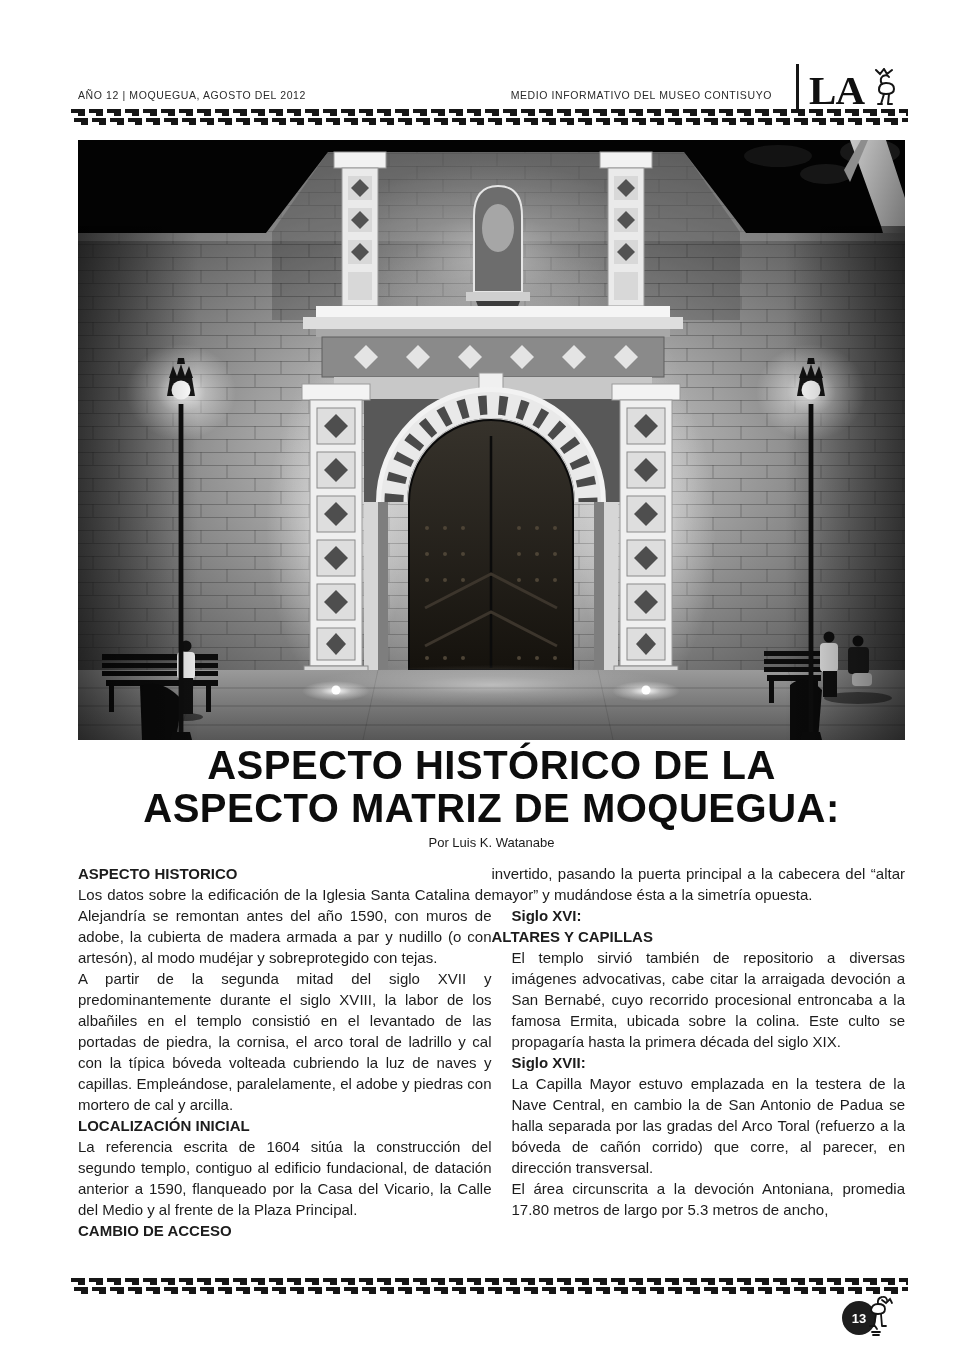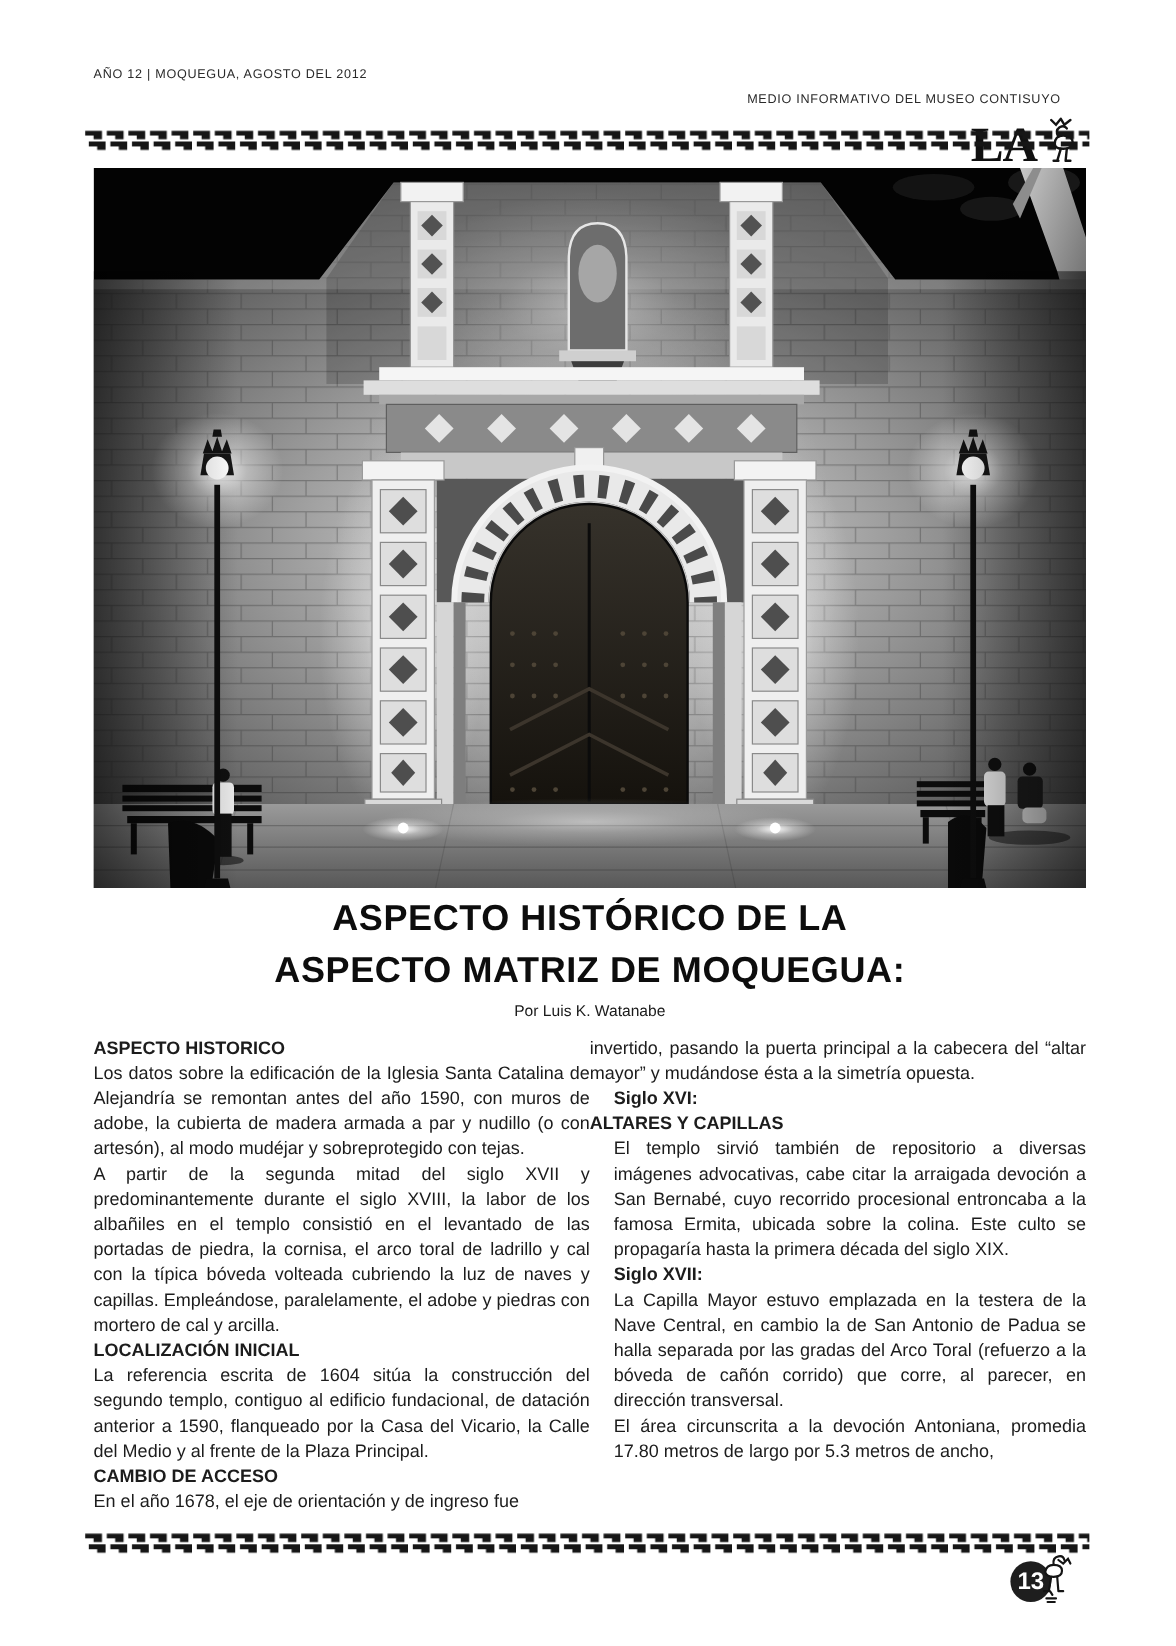--- a/index.html
+++ b/index.html
@@ -1,48 +1,48 @@
 <!DOCTYPE html>
 <html><head>
 <meta charset="utf-8">
 <style>
   * { margin:0; padding:0; box-sizing:border-box; }
   html,body { width:980px; height:1372px; background:#f2f2f0; }
   .sheet { position:relative; width:980px; height:1372px; background:#ffffff; overflow:hidden;
            font-family:"Liberation Sans", sans-serif; color:#111; }
   
   .hdr { position:absolute; top:56px; left:78px; width:830px; height:54px;
-         display:flex; align-items:flex-end;flex-direction:column; }
+         display:flex; align-items:flex-end; }
   .meta { font-size:10.5px; letter-spacing:0.6px; color:#2a2a2a; padding-bottom:9px; white-space:nowrap; }
   .meta-left { margin-right:auto; }
   .meta-center { margin-right:24px; }
   .mast-bar { width:3px; height:46px; background:#151515; margin-right:10px; }
   .masthead { display:flex; align-items:flex-end; font-family:"Liberation Serif", serif;
               font-weight:bold; font-size:41px; line-height:40px; letter-spacing:-1px; color:#101010; }
   .masthead .bird { margin:0 4px 2px 6px; }
   
   .band { position:absolute; left:70px; width:838px; height:19px; }
   .band-top { top:108px; }
   .band-bottom { top:1277px; }
   
   .photo { position:absolute; top:140px; left:78px; width:827px; height:600px; display:block; }
   
   .content { position:absolute; top:744px; left:78px; width:827px; }
-  .title { text-align:center; font-size:30px; line-height:43px; font-weight:bold;
+  .title { text-align:center; font-size:40px; line-height:43px; font-weight:bold;
            letter-spacing:0.5px; color:#0d0d0d; }
   .byline { text-align:center; font-size:13px; color:#1a1a1a; margin-top:5px; margin-bottom:13px; }
   .cols { display:flex; }
   .col { flex:1 1 0; font-size:15px; line-height:21px; text-align:justify; color:#1c1c1c; }
   .col .h { font-weight:bold; text-align:left; }
   .col .ind { padding-left:20px; }
   .col .p { }
   
   .badge { position:absolute; top:1294px; left:842px; width:64px; height:48px; }
   .badge .circle { position:absolute; left:0; top:7px; width:34px; height:34px; border-radius:50%;
-                   background:#1e1e1e; color:#fff; font-size:20px; font-weight:bold;
+                   background:#1e1e1e; color:#fff; font-size:13px; font-weight:bold;
                    display:flex; align-items:center; justify-content:center; }
   .badge .bird2 { position:absolute; left:26px; top:0; }
 </style>
 </head>
 <body>
 
 <div class="sheet">
 
   <div class="hdr">
     <span class="meta meta-left">AÑO 12 | MOQUEGUA, AGOSTO DEL 2012</span>
@@ -295,21 +295,20 @@
     </h1>
     <div class="byline">Por Luis K. Watanabe</div>
     <div class="cols">
       <div class="col">
         <div class="h">ASPECTO HISTORICO</div>
         <div class="p">Los datos sobre la edificación de la Iglesia Santa Catalina de Alejandría se remontan antes del año 1590, con muros de adobe, la cubierta de madera armada a par y nudillo (o con artesón), al modo mudéjar y sobreprotegido con tejas.</div>
         <div class="p">A partir de la segunda mitad del siglo XVII y predominantemente durante el siglo XVIII, la labor de los albañiles en el templo consistió en el levantado de las portadas de piedra, la cornisa, el arco toral de ladrillo y cal con la típica bóveda volteada cubriendo la luz de naves y capillas. Empleándose, paralelamente, el adobe y piedras con mortero de cal y arcilla.</div>
         <div class="h">LOCALIZACIÓN INICIAL</div>
         <div class="p">La referencia escrita de 1604 sitúa la construcción del segundo templo, contiguo al edificio fundacional, de datación anterior a 1590, flanqueado por la Casa del Vicario, la Calle del Medio y al frente de la Plaza Principal.</div>
         <div class="h">CAMBIO DE ACCESO</div>
-        <div class="p">En el año 1678, el eje de orientación y de ingreso fue</div>
       </div>
       <div class="col">
         <div class="p">invertido, pasando la puerta principal a la cabecera del “altar mayor” y mudándose ésta a la simetría opuesta.</div>
         <div class="h ind">Siglo XVI:</div>
         <div class="h">ALTARES Y CAPILLAS</div>
         <div class="p ind">El templo sirvió también de repositorio a diversas imágenes advocativas, cabe citar la arraigada devoción a San Bernabé, cuyo recorrido procesional entroncaba a la famosa Ermita, ubicada sobre la colina. Este culto se propagaría hasta la primera década del siglo XIX.</div>
         <div class="h ind">Siglo XVII:</div>
         <div class="p ind">La Capilla Mayor estuvo emplazada en la testera de la Nave Central, en cambio la de San Antonio de Padua se halla separada por las gradas del Arco Toral (refuerzo a la bóveda de cañón corrido) que corre, al parecer, en dirección transversal.</div>
         <div class="p ind">El área circunscrita a la devoción Antoniana, promedia 17.80 metros de largo por 5.3 metros de ancho,</div>
       </div>

